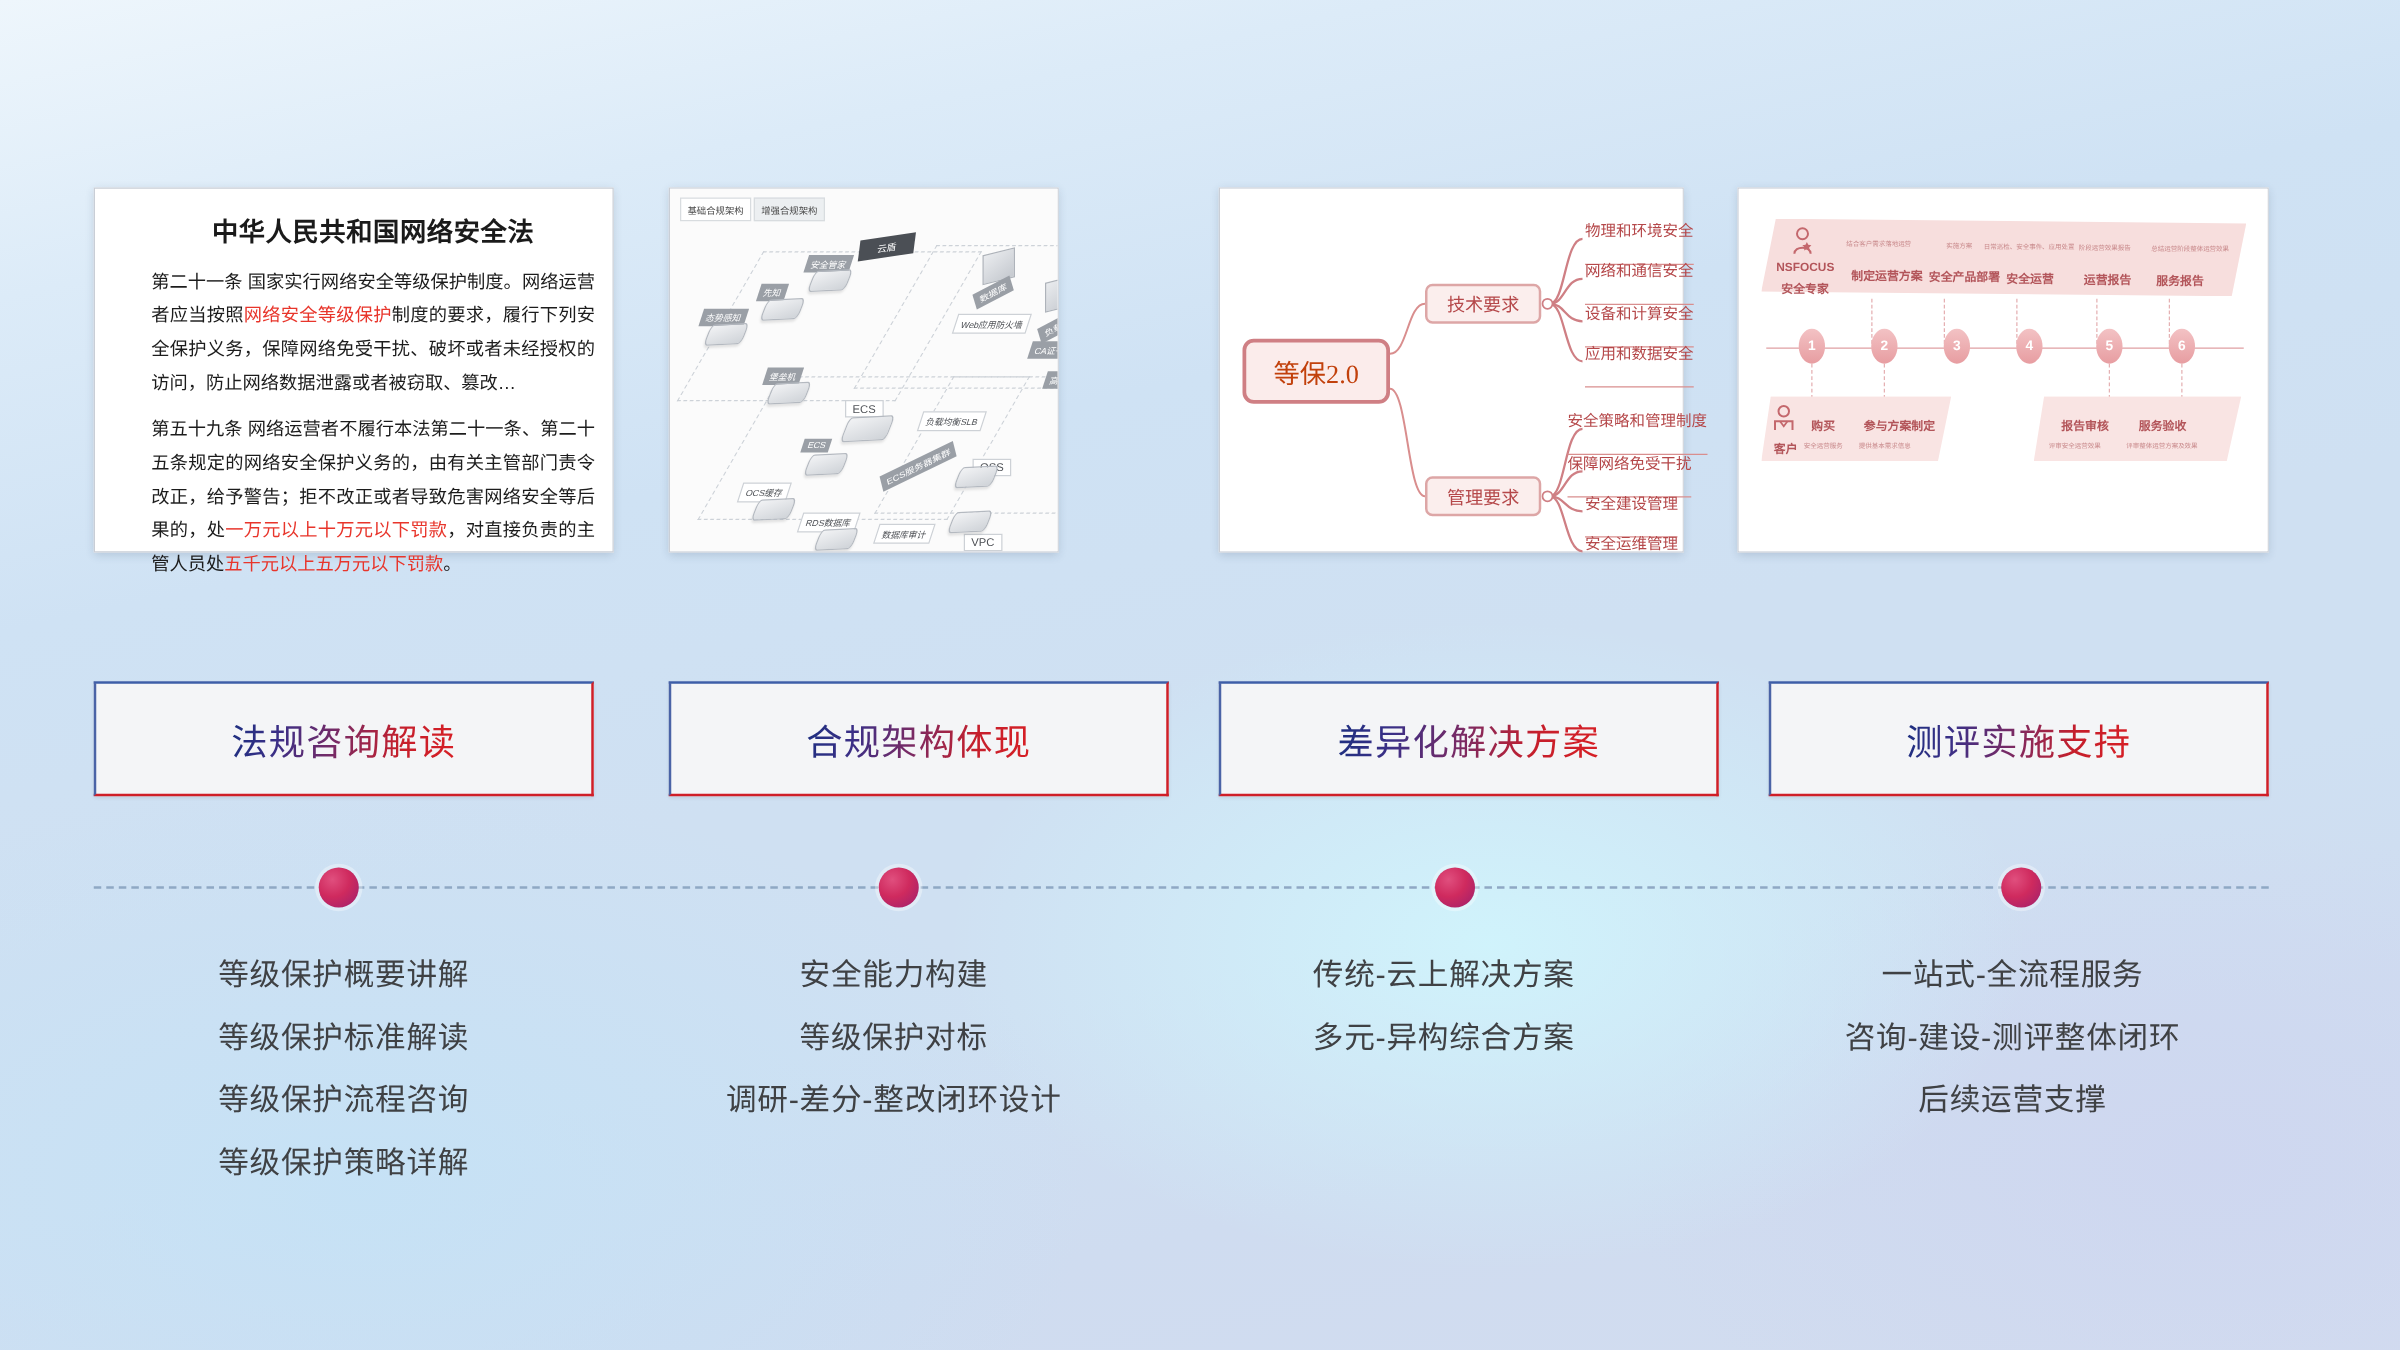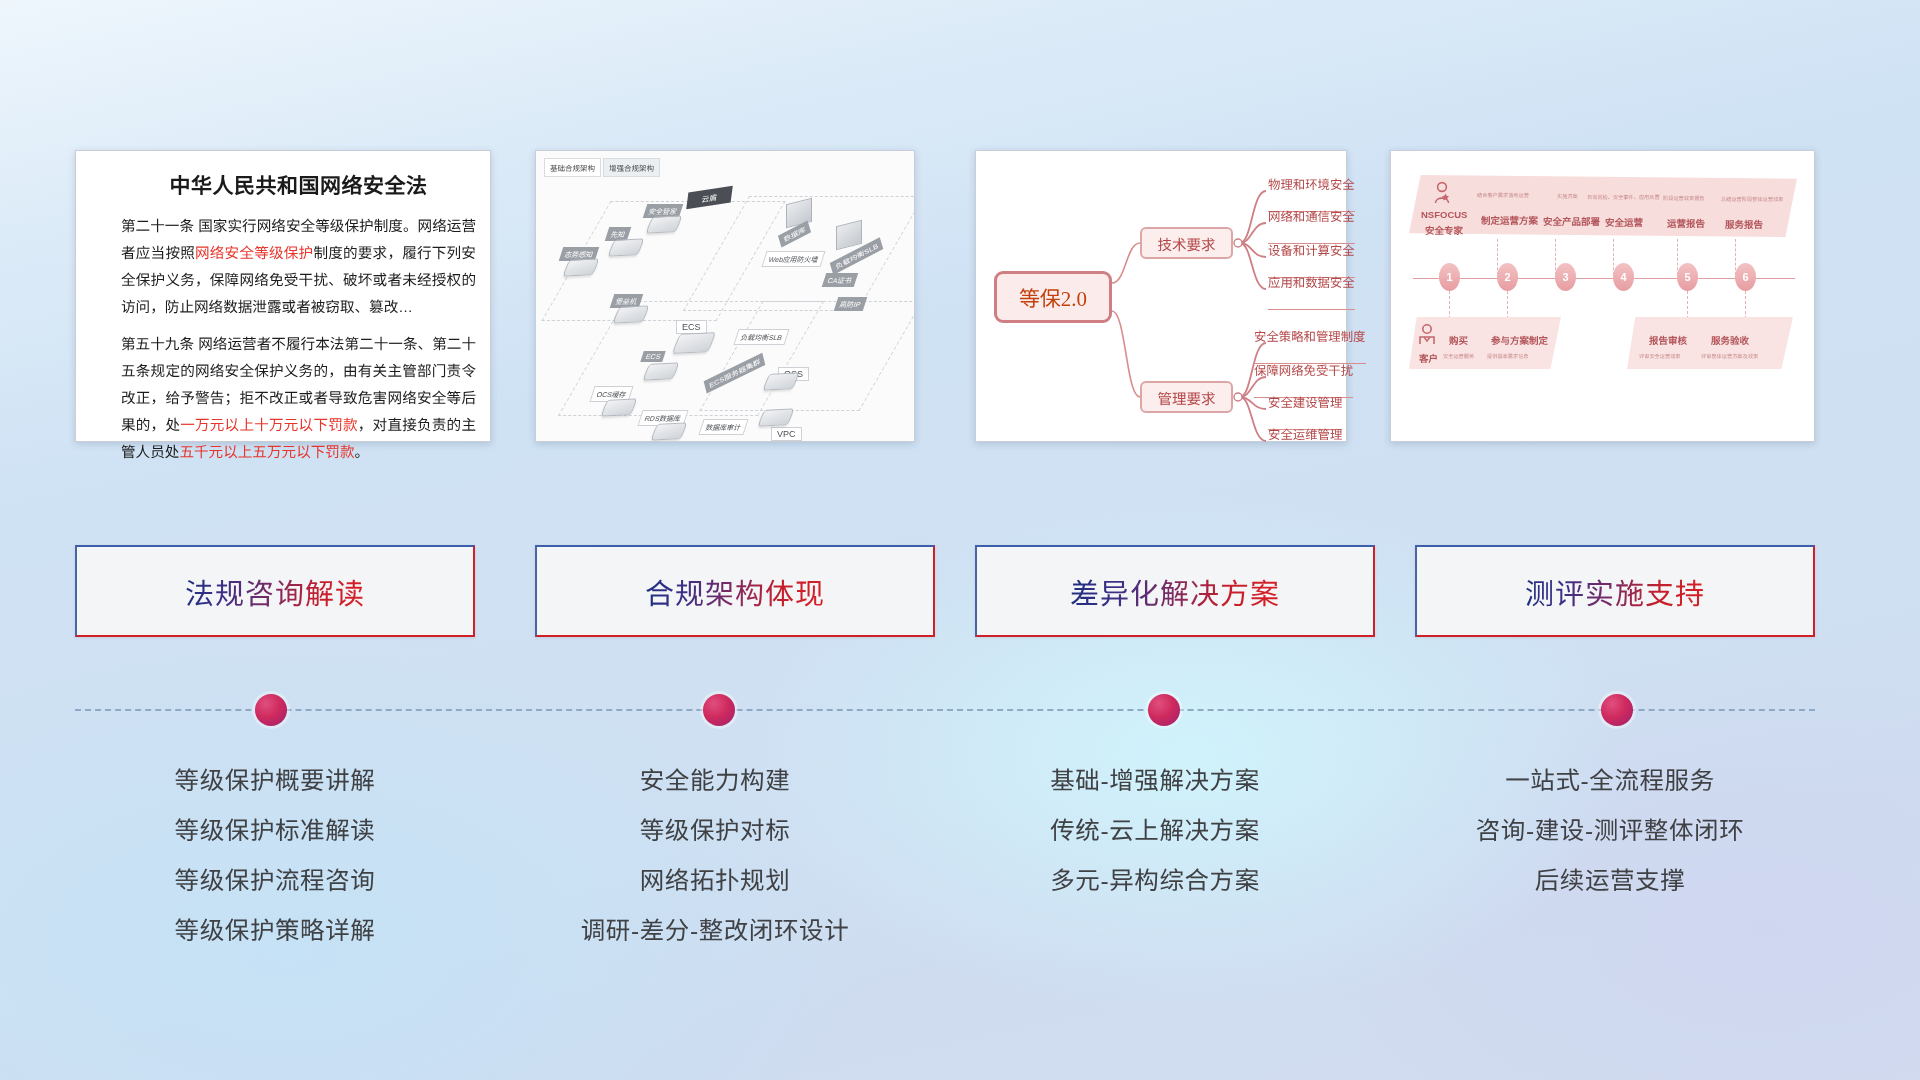--- a/index.html
+++ b/index.html
@@ -17,21 +17,21 @@
   .stage { position:absolute; inset:0; }
 
   
   .cards { position:absolute; left:0; top:150px; width:1920px; height:300px; }
   .card {
     position:absolute; top:0; background:#ffffff;
     border:1px solid #c9ced6;
     box-shadow:0 2px 7px rgba(40,60,90,.18);
   }
   #card1 { left:75px;  width:416px; height:292px;padding-left:31px; }
-  #card2 { left:535px; width:380px; height:292px; }
+  #card2 { left:535px; width:312px; height:292px; }
   #card3 { left:975px; width:372px; height:292px; }
   #card4 { left:1390px;width:425px; height:292px; }
 
   
   .law-title { text-align:center; font-weight:bold; font-size:21px; color:#1a1a1a;
     margin:18px 0 14px; letter-spacing:.5px; }
   .law-body { padding:0 14px; font-size:14.6px; line-height:1.86; color:#1c1c1c; text-align:justify; }
   .law-body p { margin-bottom:9px; }
   .law-body b { font-weight:normal; }
   .hl { color:#e8352b; }
@@ -378,25 +378,23 @@
   <div class="lists">
     <ul class="list" id="l1">
       <li>等级保护概要讲解</li>
       <li>等级保护标准解读</li>
       <li>等级保护流程咨询</li>
       <li>等级保护策略详解</li>
     </ul>
     <ul class="list" id="l2">
       <li>安全能力构建</li>
       <li>等级保护对标</li>
-      <li>网络拓扑规划</li>
       <li>调研-差分-整改闭环设计</li>
     </ul>
     <ul class="list" id="l3">
-      <li>基础-增强解决方案</li>
       <li>传统-云上解决方案</li>
       <li>多元-异构综合方案</li>
     </ul>
     <ul class="list" id="l4">
       <li>一站式-全流程服务</li>
       <li>咨询-建设-测评整体闭环</li>
       <li>后续运营支撑</li>
     </ul>
   </div>
 

